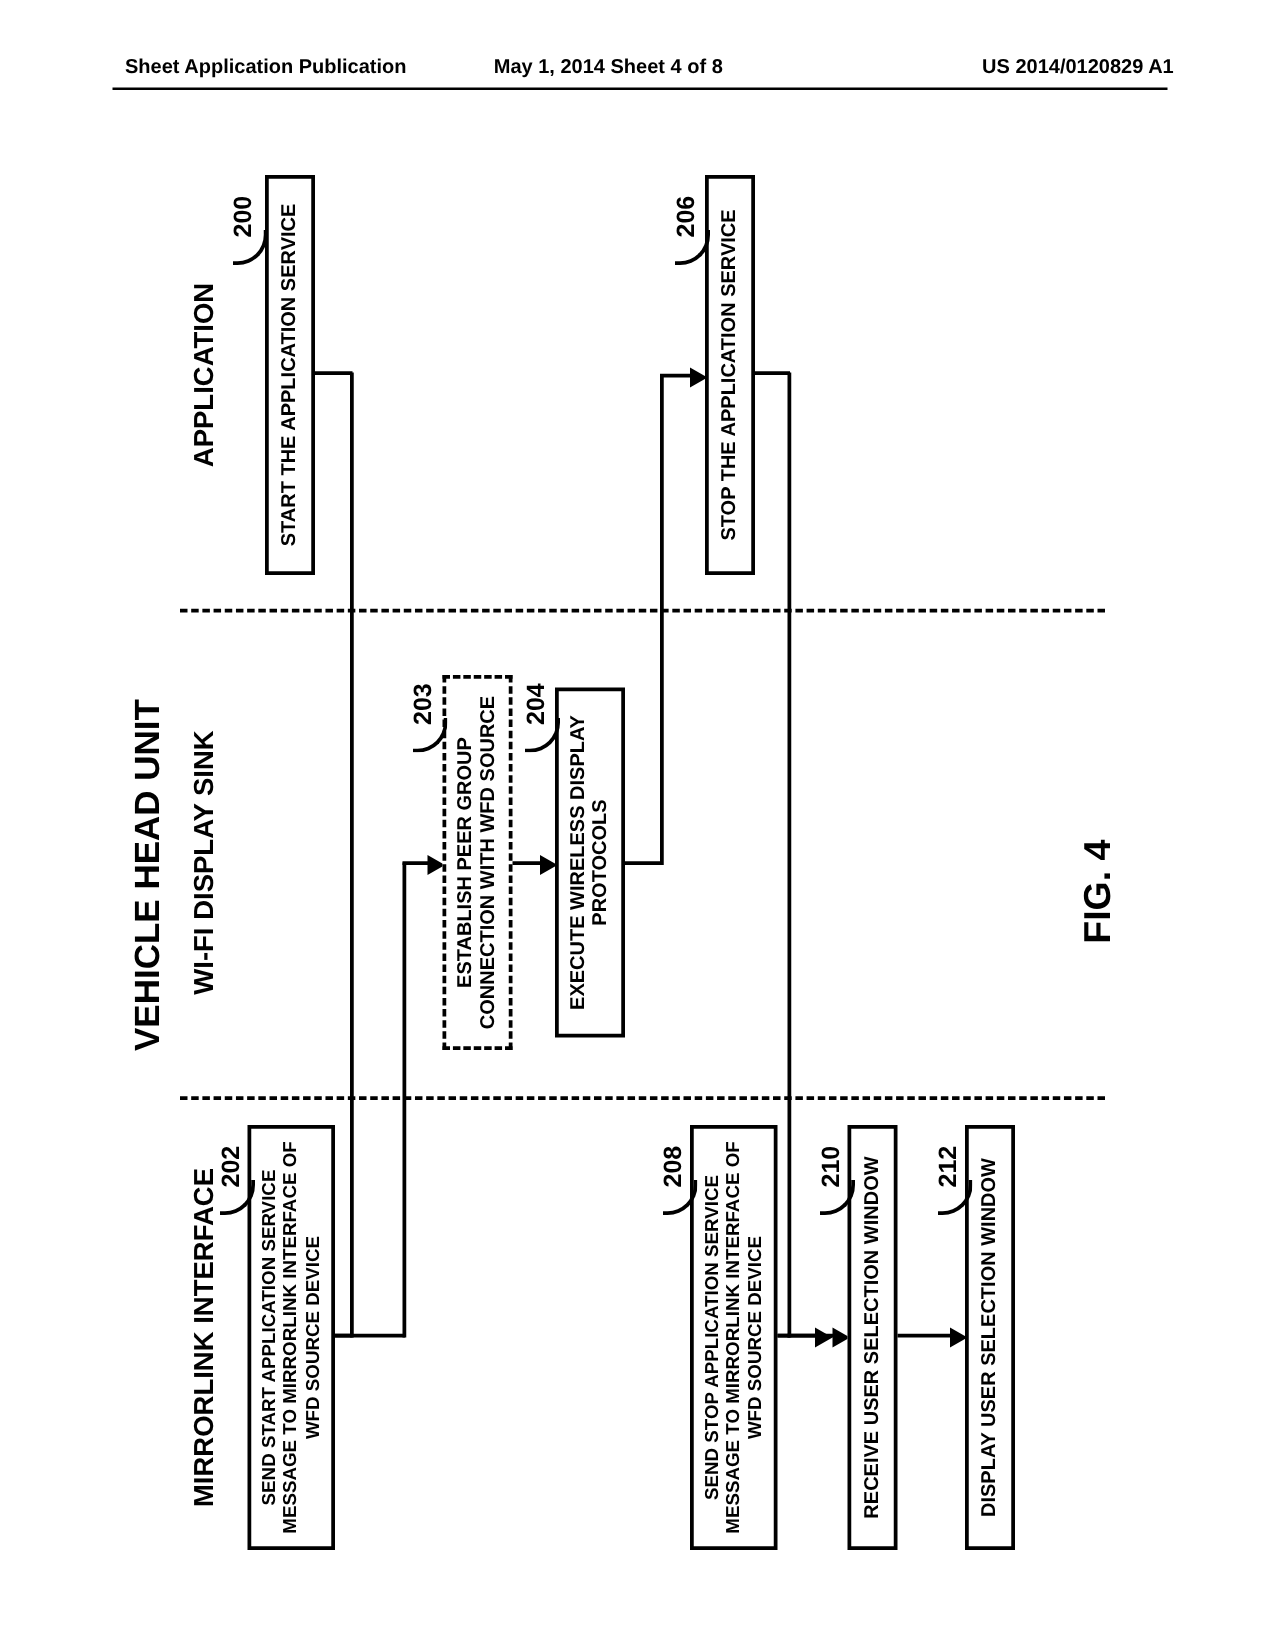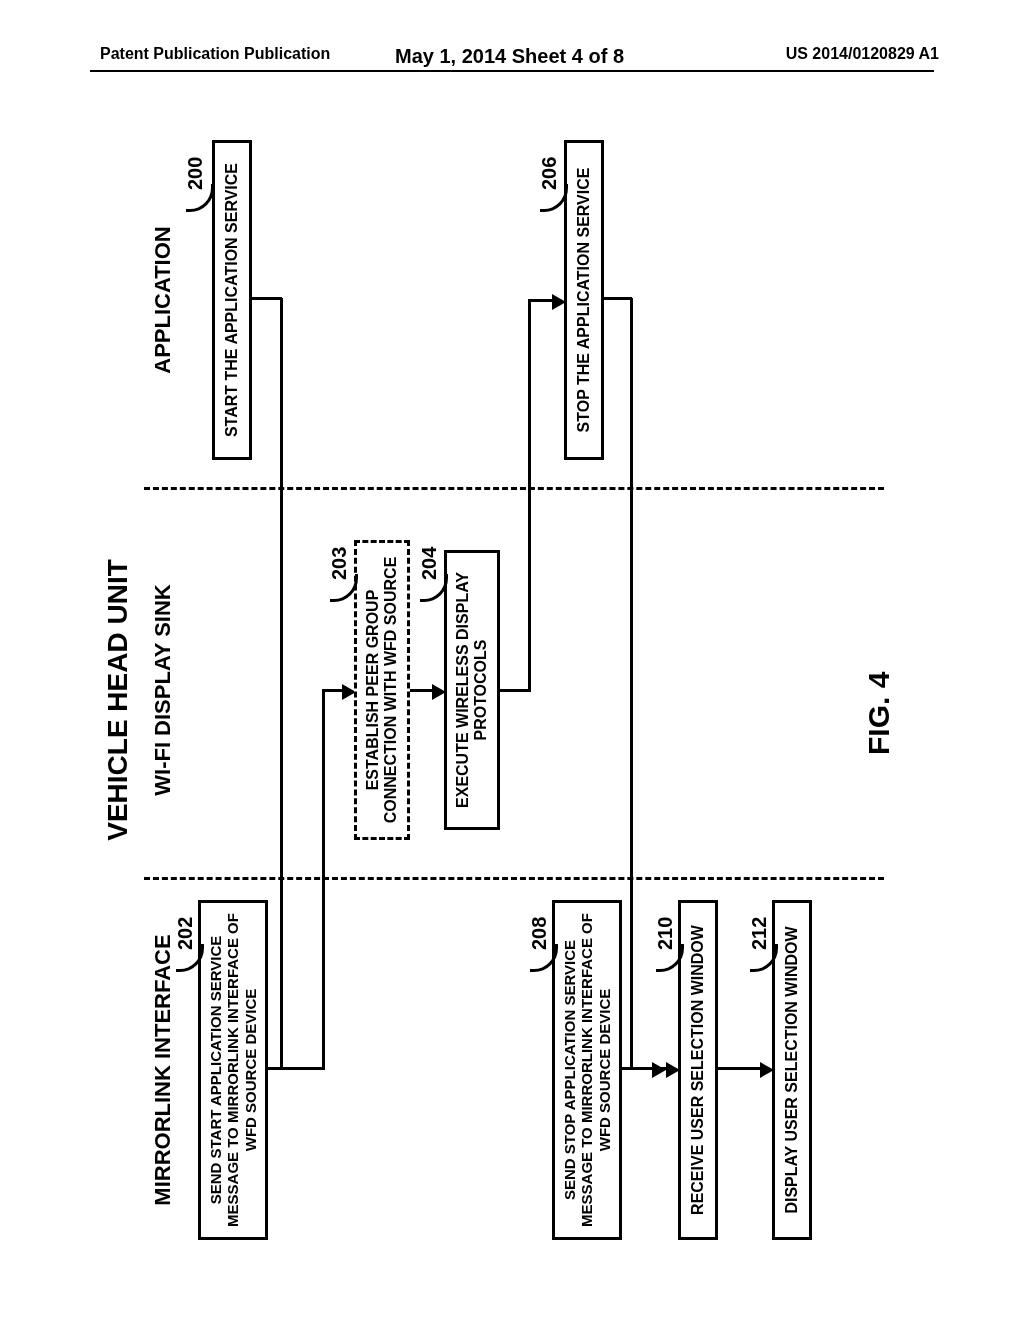--- a/index.html
+++ b/index.html
@@ -25,21 +25,21 @@
   }
   .header-left {
     position: absolute;
     left: 100px; top: 45px;
     font-size: 16px;
     font-weight: bold;
   }
   .header-mid {
     position: absolute;
     left: 395px; top: 45px;
-    font-size: 20px;
+    font-size: 16px;
     font-weight: bold;
   }
   .header-right {
     position: absolute;
     right: 85px; top: 45px;
     font-size: 16px;
     font-weight: bold;
   }
 
   
@@ -111,21 +111,21 @@
     border-left: 3px solid #000;
     border-bottom: 3px solid #000;
     border-bottom-left-radius: 24px;
   }
 </style>
 </head>
 <body>
 
 <div class="page">
   <div class="hr-top"></div>
-  <div class="header-left">Patent Publication Publication</div>
+  <div class="header-left">Sheet Application Publication</div>
   <div class="header-mid">May 1, 2014  Sheet 4 of 8</div>
   <div class="header-right">US 2014/0120829 A1</div>
 
   <div class="diagram-wrap">
 
     <div class="swim-title" style="left:420px; top:0px; width:320px;">VEHICLE HEAD UNIT</div>
 
     <div class="swimlane-head" style="left:40px;  top:48px; width:340px;">MIRRORLINK INTERFACE</div>
     <div class="swimlane-head" style="left:440px; top:48px; width:300px;">WI-FI DISPLAY SINK</div>
     <div class="swimlane-head" style="left:840px; top:48px; width:280px;">APPLICATION</div>

